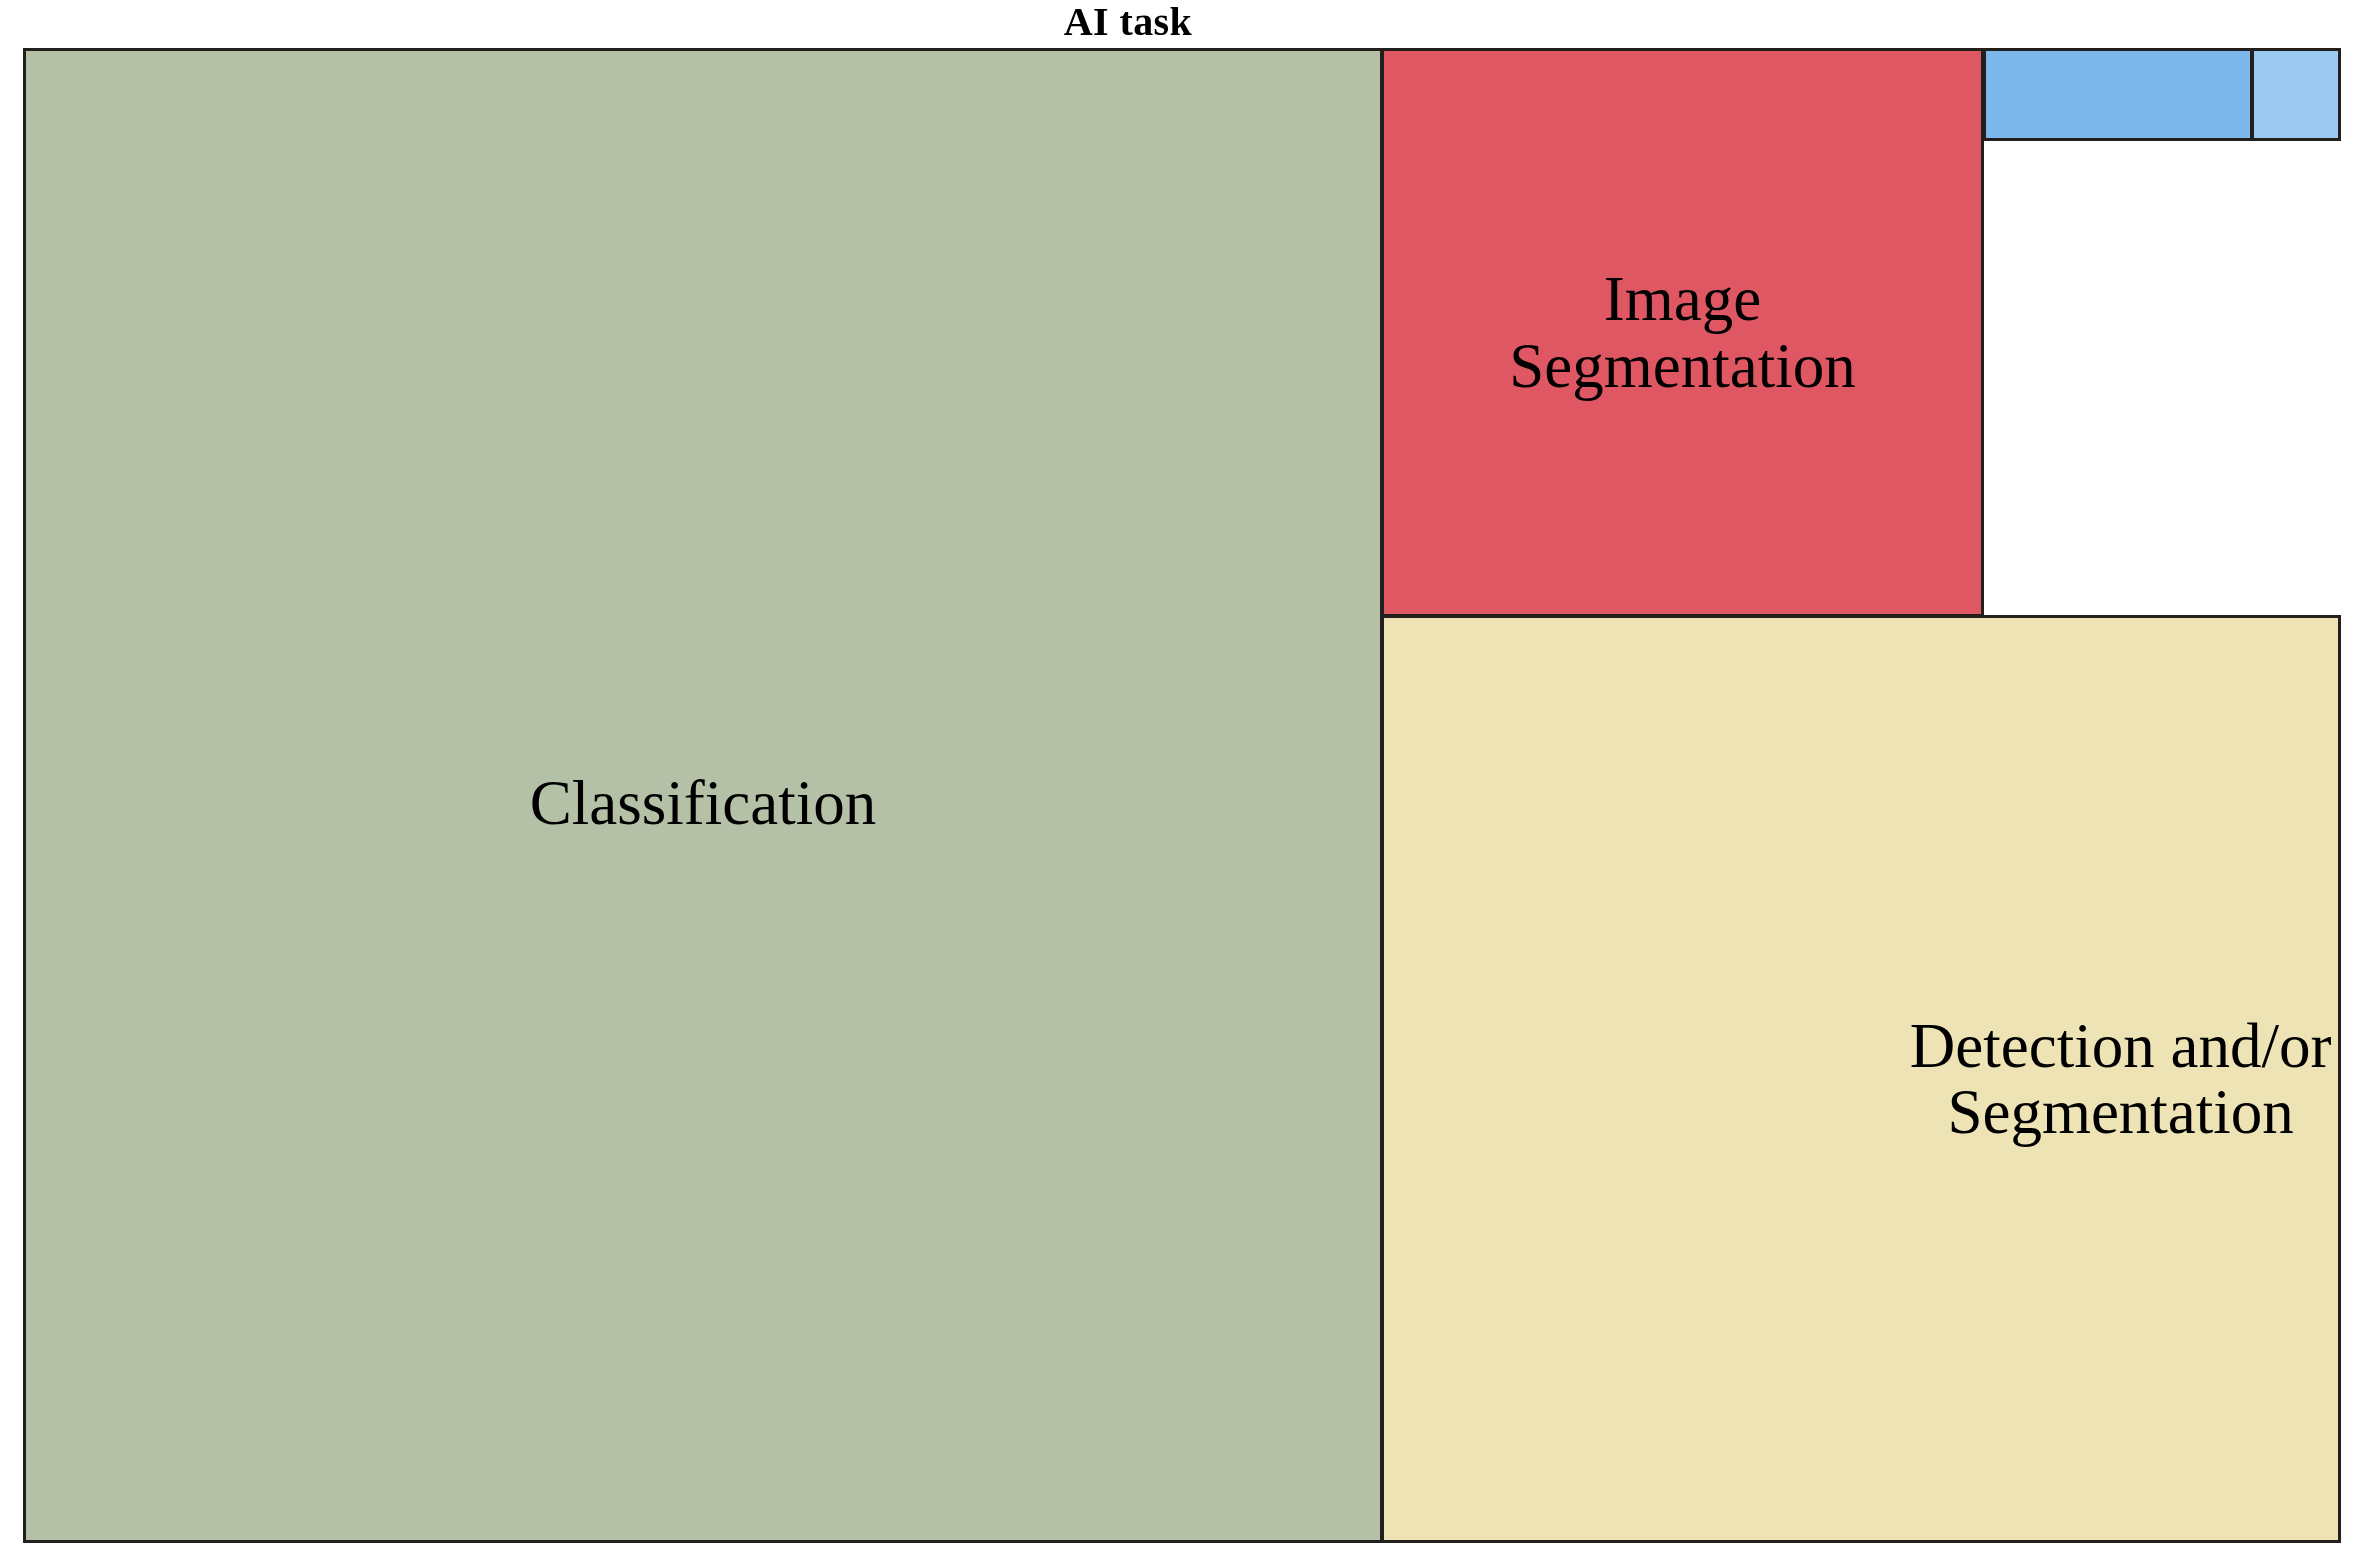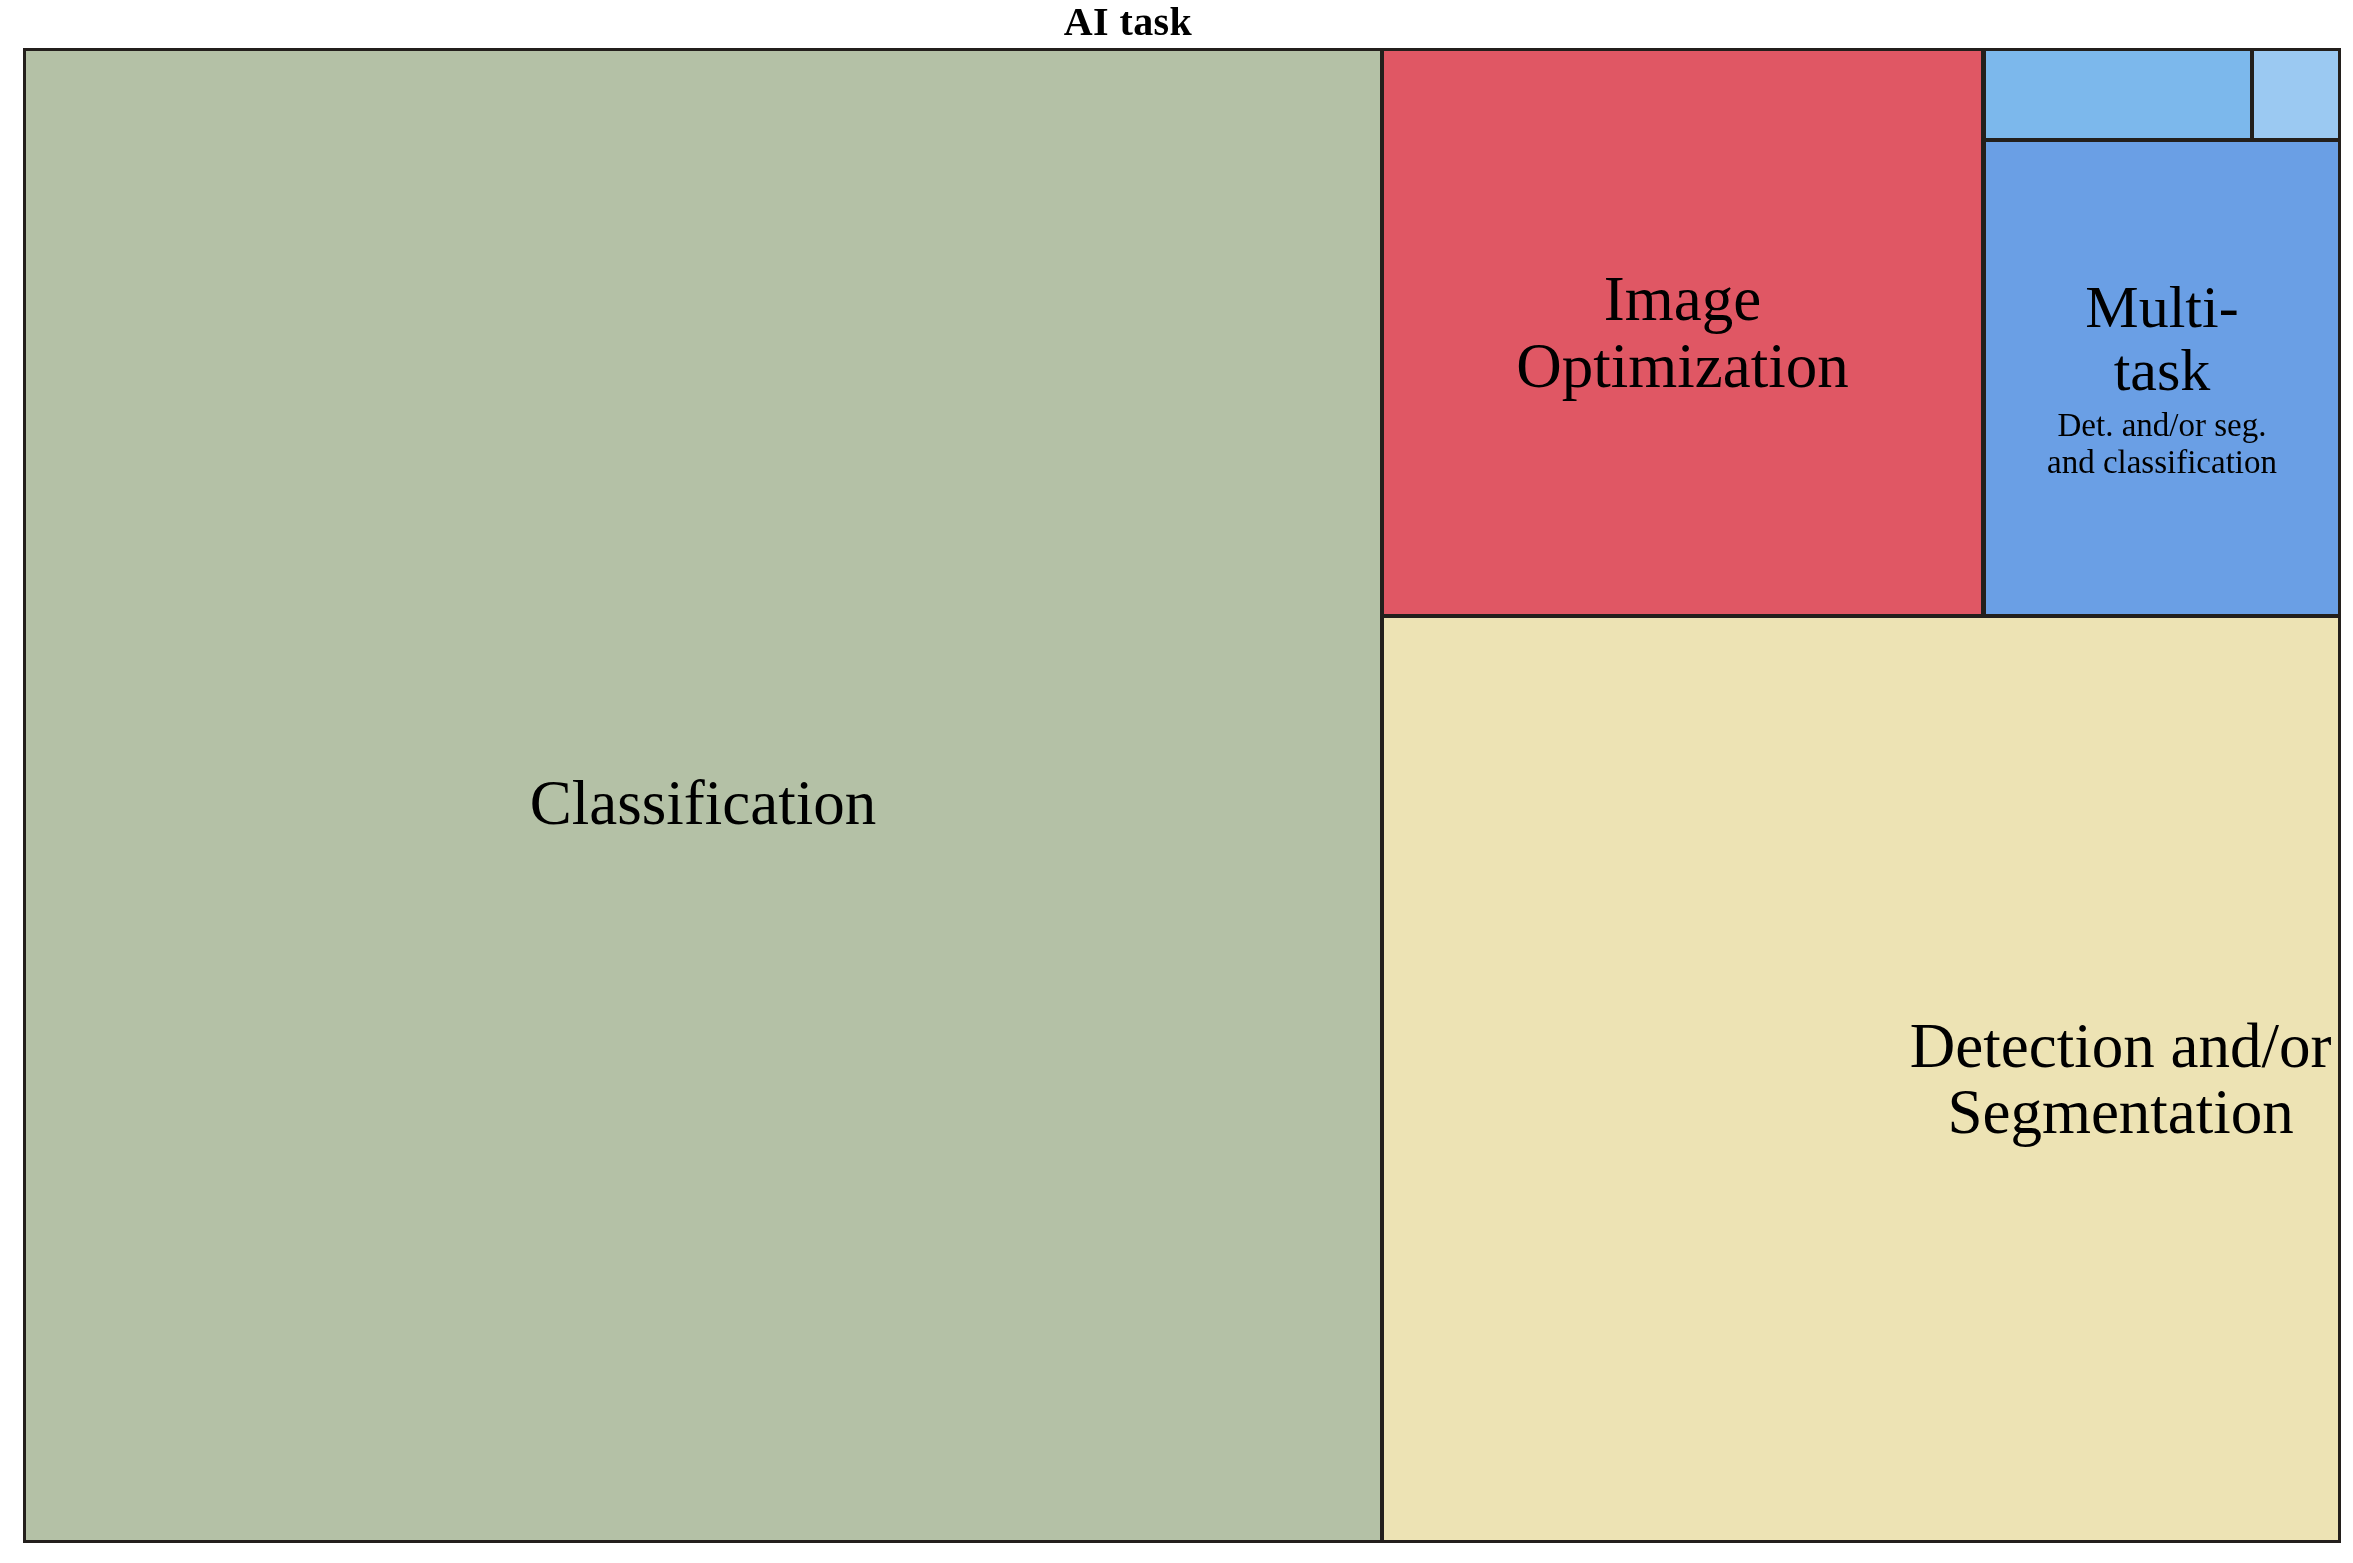--- a/index.html
+++ b/index.html
@@ -110,37 +110,31 @@
 <div id="chart-title">AI task</div>
 
 <div id="treemap">
 
   <div class="tile" id="tile-classification" style="background-color: rgb(180, 193, 166); border-color: rgb(35, 31, 28);">
     <span class="tile-label">Classification</span>
   </div>
 
   <div class="tile" id="tile-image-optimization" style="background-color: rgb(224, 87, 100); border-color: rgb(35, 31, 28);">
     <span class="tile-label">Image
-Optimization</span>
+Segmentation</span>
   </div>
 
   <div class="tile" id="tile-strip-a" style="background-color: rgb(124, 184, 236); border-color: rgb(35, 31, 28);">
     <span class="tile-label"></span>
   </div>
 
   <div class="tile" id="tile-strip-b" style="background-color: rgb(155, 201, 242); border-color: rgb(35, 31, 28);">
     <span class="tile-label"></span>
   </div>
 
-  <div class="tile" id="tile-multitask" style="background-color: rgb(106, 159, 229); border-color: rgb(35, 31, 28);">
-    <span class="tile-label">Multi-
-task</span>
-    <span class="tile-sublabel">Det. and/or seg.
-and classification</span>
-  </div>
 
   <div class="tile" id="tile-detection-segmentation" style="background-color: rgb(237, 227, 180); border-color: rgb(35, 31, 28);">
     <span class="tile-label">Detection and/or
 Segmentation</span>
   </div>
 
 </div>
 
 
 </body></html>

